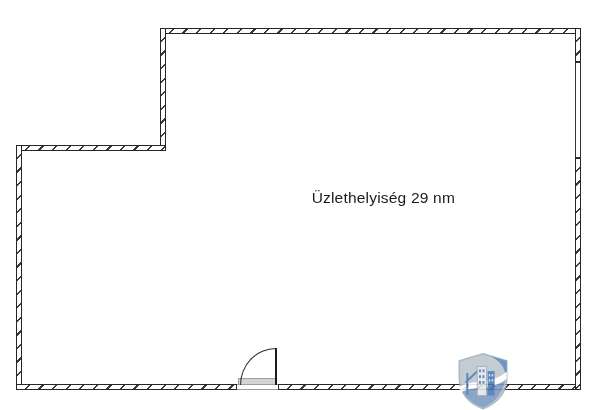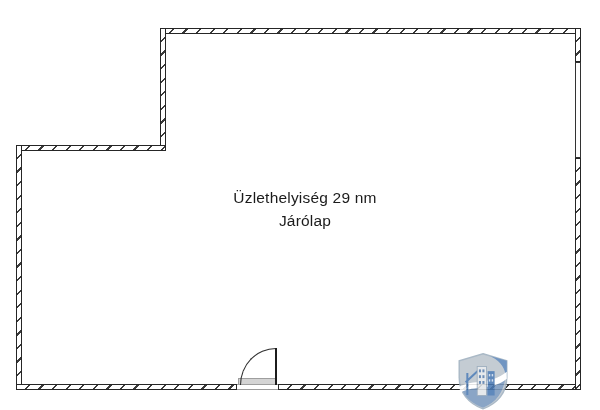--- a/index.html
+++ b/index.html
@@ -45,21 +45,21 @@
     background: #1c1c1c;
   }
   .door-arc {
     position: absolute; left:240px; top:348px; width:36px; height:37px;
     border-left: 1.4px solid #2e2e2e; border-top: 1.4px solid #2e2e2e;
     border-top-left-radius: 100% 100%;
   }
   
   .room-label {
     position: absolute; left:155px; top:186px; width:300px;
-    text-align: center; color: #1b1b1b;
+    text-align: right; color: #1b1b1b;
     font-size: 15.5px; line-height: 23px; letter-spacing: 0.2px;
   }
   
   .watermark {
     position: absolute; left:454px; top:352px; width:58px; height:58px;
     opacity: 0.88;
   }
 </style>
 </head>
 <body>
@@ -77,21 +77,20 @@
 
   <div class="window-right"></div>
 
   <div class="door-threshold"></div>
   <div class="door-sill"></div>
   <div class="door-arc"></div>
   <div class="door-leaf"></div>
 
   <div class="room-label">
     <div>Üzlethelyiség 29 nm</div>
-    <div>Járólap</div>
   </div>
 
   <div class="watermark">
     <svg width="58" height="58" viewBox="0 0 100 100" xmlns="http://www.w3.org/2000/svg">
 
       <path d="M50 3 L91 15 L91 44 C91 70 75 89 50 98 C25 89 9 70 9 44 L9 15 Z" fill="#bcc5ce" stroke="#9fb0bf" stroke-width="2.5"></path>
 
       <path d="M62 7 C76 13 87 24 89 40 L91 44 L91 15 Z" fill="#5d87ba"></path>
 
       <path d="M12 62 C40 54 68 60 89 42 C86 70 72 88 50 96 C33 90 19 79 12 62 Z" fill="#7a99bf"></path>

